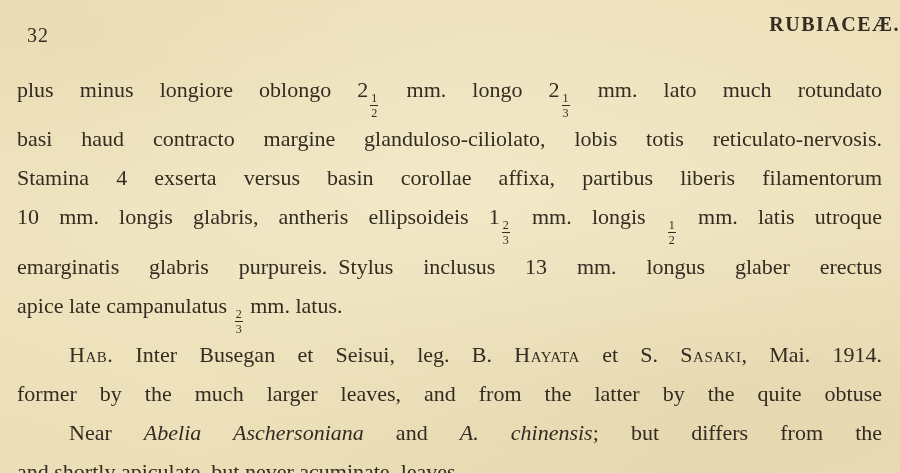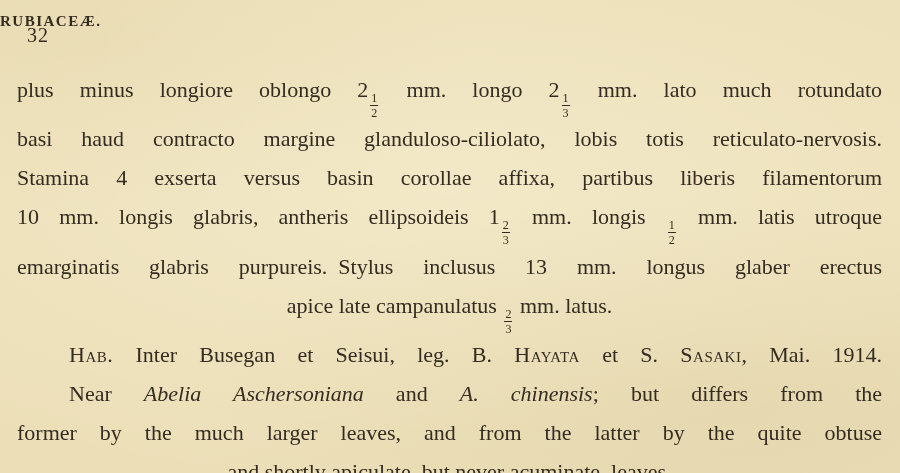--- a/index.html
+++ b/index.html
@@ -21,30 +21,30 @@
       var(--paper);
     color:var(--ink);
   }
   
   .header{position:absolute;top:0;left:0;right:0;height:46px;}
   .page-num{
     position:absolute;left:27px;top:24px;
     font-size:20px;font-weight:normal;letter-spacing:1px;
   }
   .running-title{
-    position:absolute;left:0;right:0;top:13px;text-align:left;
-    font-size:15px;font-weight:bold;letter-spacing:1.5px;
+    position:absolute;left:0;right:0;top:13px;text-align:right;
+    font-size:20px;font-weight:bold;letter-spacing:1.5px;
   }
   
   .body-text{
     position:absolute;top:70px;left:17px;right:18px;
   }
   .line{
     font-size:22px;line-height:39px;white-space:nowrap;
-    text-align:center;
+    text-align:left;
   }
   .line.j{
     white-space:normal;
     text-align:justify;
     text-align-last:justify;
   }
   .line.ind{padding-left:52px;}
   .seg{white-space:inherit;}
   .seg.it{font-style:italic;}
   .seg.sc{font-variant:small-caps;letter-spacing:0.5px;margin-top:20px;}
@@ -81,17 +81,17 @@
         </span><span class="seg"> mm. longis </span><span class="frac">
           <span class="num">1</span>
           <span class="den">2</span>
         </span><span class="seg"> mm. latis utroque</span></div>
       <div class="line j"><span class="seg">emarginatis glabris purpureis. Stylus inclusus 13 mm. longus glaber erectus</span></div>
       <div class="line"><span class="seg">apice late campanulatus </span><span class="frac">
           <span class="num">2</span>
           <span class="den">3</span>
         </span><span class="seg"> mm. latus.</span></div>
       <div class="line j ind"><span class="seg sc">Hab.</span><span class="seg"> Inter Busegan et Seisui, leg. B. </span><span class="seg sc">Hayata</span><span class="seg"> et S. </span><span class="seg sc">Sasaki</span><span class="seg">, Mai. 1914.</span></div>
+      <div class="line j"><span class="seg">former by the much larger leaves, and from the latter by the quite obtuse</span></div>
       <div class="line j ind"><span class="seg">Near </span><span class="seg it">Abelia Aschersoniana</span><span class="seg"> and </span><span class="seg it">A. chinensis</span><span class="seg">; but differs from the</span></div>
-      <div class="line j"><span class="seg">former by the much larger leaves, and from the latter by the quite obtuse</span></div>
       <div class="line"><span class="seg">and shortly apiculate, but never acuminate, leaves.</span></div>
     </div>
 </div>
 
 </body></html>

